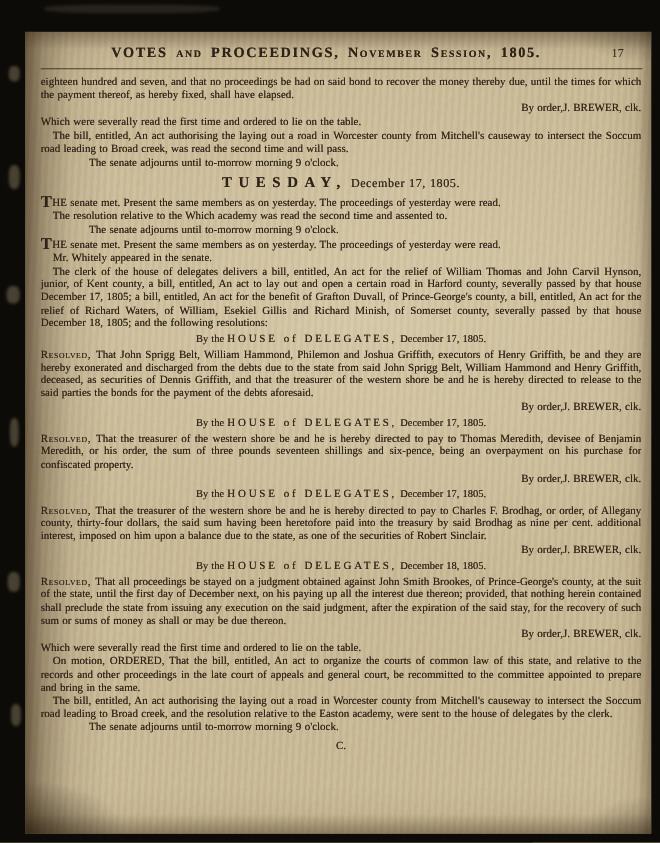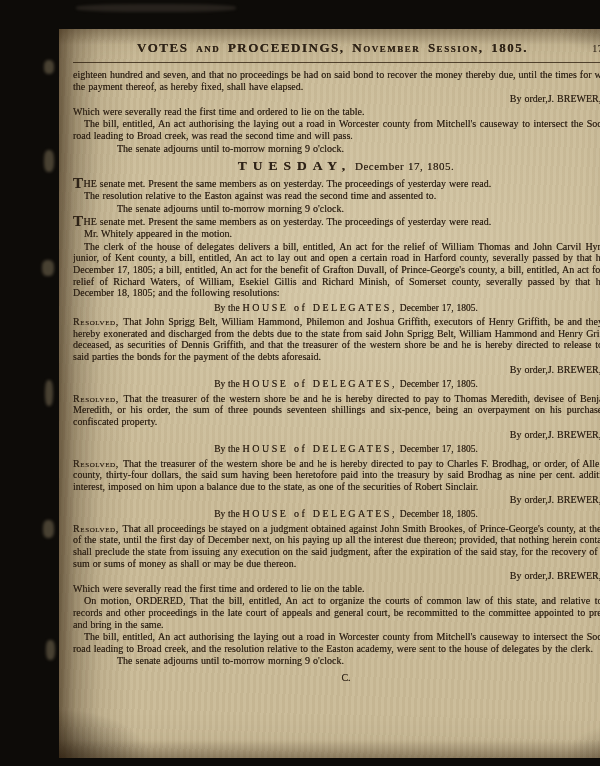--- a/index.html
+++ b/index.html
@@ -6,21 +6,20 @@
   body {
     width: 600px; height: 766px;
     overflow: hidden;
     background: var(--scan-bg, #0d0b08);
     font-family: "Liberation Serif", "DejaVu Serif", serif;
   }
   .scan {
     position: relative;
     width: 484px; height: 766px;
     background: var(--scan-bg, #0d0b08);
-    margin-left: 36px;
   }
   
   .edge-mark {
     position: absolute;
     background: rgba(200,180,140,0.32);
     filter: blur(1.5px);
     border-radius: 40%;
   }
   .m1 { left: 8px;  top: 150px; width: 10px; height: 22px; }
   .m2 { left: 6px;  top: 260px; width: 12px; height: 16px; }
@@ -131,24 +130,24 @@
         <p class="para no-indent">eighteen hundred and seven, and that no proceedings be had on said bond to recover the money thereby due, until the times for which the payment thereof, as hereby fixed, shall have elapsed.</p>
         <div class="byorder">
           <span class="bo-label">By order,</span>
           <span class="bo-sig">J. BREWER, clk.</span>
         </div>
         <p class="para no-indent">Which were severally read the first time and ordered to lie on the table.</p>
         <p class="para">The bill, entitled, An act authorising the laying out a road in Worcester county from Mitchell's causeway to intersect the Soccum road leading to Broad creek, was read the second time and will pass.</p>
         <p class="para deep-indent">The senate adjourns until to-morrow morning 9 o'clock.</p>
         <div class="day-heading"><span class="day-name">TUESDAY,</span><span class="day-date"> December 17, 1805.</span></div>
         <p class="para no-indent"><span class="dropcap">T</span>HE senate met. Present the same members as on yesterday. The proceedings of yesterday were read.</p>
-        <p class="para">The resolution relative to the Easton against was read the second time and assented to.</p>
+        <p class="para">The resolution relative to the Which academy was read the second time and assented to.</p>
         <p class="para deep-indent">The senate adjourns until to-morrow morning 9 o'clock.</p>
         <p class="para no-indent"><span class="dropcap">T</span>HE senate met. Present the same members as on yesterday. The proceedings of yesterday were read.</p>
-        <p class="para">Mr. Whitely appeared in the motion.</p>
+        <p class="para">Mr. Whitely appeared in the senate.</p>
         <p class="para">The clerk of the house of delegates delivers a bill, entitled, An act for the relief of William Thomas and John Carvil Hynson, junior, of Kent county, a bill, entitled, An act to lay out and open a certain road in Harford county, severally passed by that house December 17, 1805; a bill, entitled, An act for the benefit of Grafton Duvall, of Prince-George's county, a bill, entitled, An act for the relief of Richard Waters, of William, Esekiel Gillis and Richard Minish, of Somerset county, severally passed by that house December 18, 1805; and the following resolutions:</p>
         <div class="house-heading"><span class="house-prefix">By the </span><span class="house-name">HOUSE of DELEGATES,</span><span class="house-date"> December 17, 1805.</span></div>
         <p class="para no-indent"><span class="lead">Resolved, </span>That John Sprigg Belt, William Hammond, Philemon and Joshua Griffith, executors of Henry Griffith, be and they are hereby exonerated and discharged from the debts due to the state from said John Sprigg Belt, William Hammond and Henry Griffith, deceased, as securities of Dennis Griffith, and that the treasurer of the western shore be and he is hereby directed to release to the said parties the bonds for the payment of the debts aforesaid.</p>
         <div class="byorder">
           <span class="bo-label">By order,</span>
           <span class="bo-sig">J. BREWER, clk.</span>
         </div>
         <div class="house-heading"><span class="house-prefix">By the </span><span class="house-name">HOUSE of DELEGATES,</span><span class="house-date"> December 17, 1805.</span></div>
         <p class="para no-indent"><span class="lead">Resolved, </span>That the treasurer of the western shore be and he is hereby directed to pay to Thomas Meredith, devisee of Benjamin Meredith, or his order, the sum of three pounds seventeen shillings and six-pence, being an overpayment on his purchase for confiscated property.</p>
         <div class="byorder">

